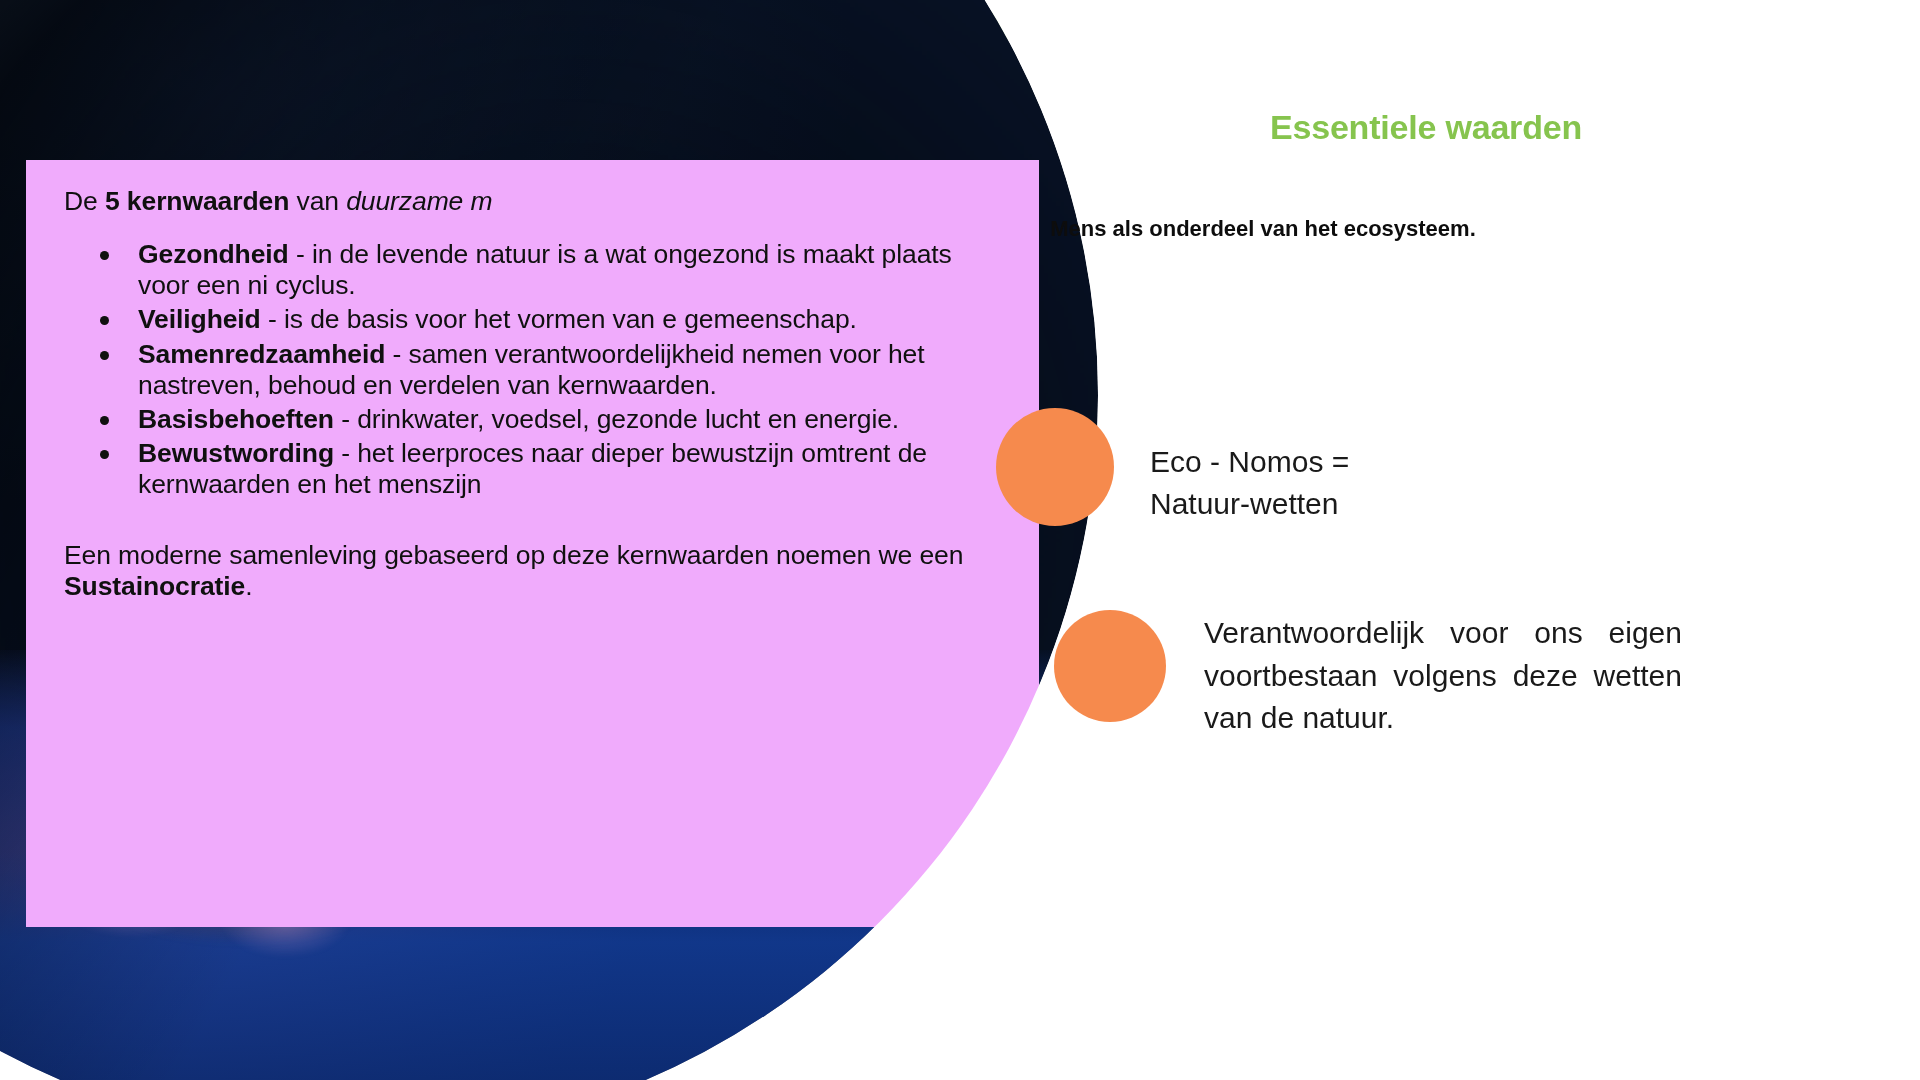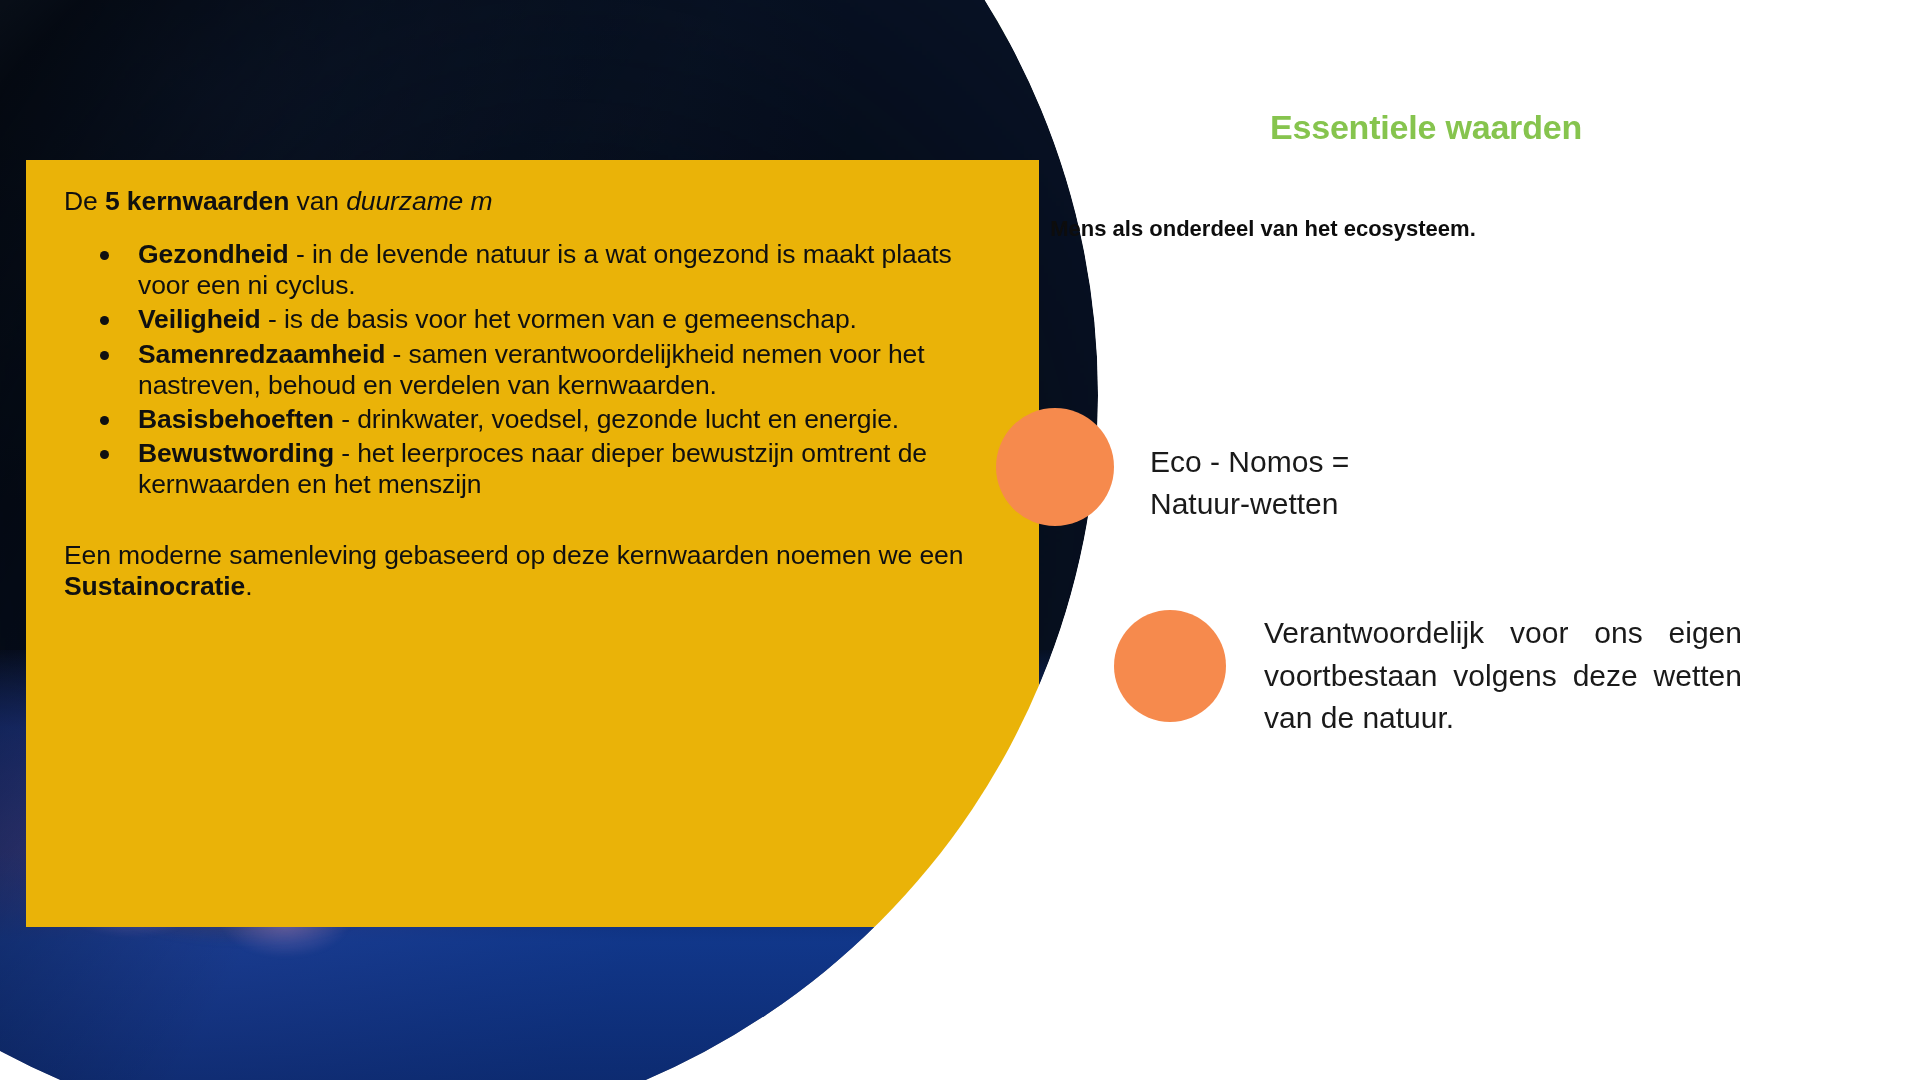--- a/index.html
+++ b/index.html
@@ -85,21 +85,21 @@
     filter:blur(3px);
   }
   .earth-terminator{
     position:absolute;inset:0;
     background:linear-gradient(118deg, rgba(0,0,0,0.72) 0%, rgba(0,0,0,0.30) 22%, rgba(0,0,0,0) 45%);
   }
 
   
   .cyan-card{
     position:absolute;left:26px;top:160px;width:1013px;height:767px;
-    background:#eab308;
+    background:#f0abfc;
     color:#101010;
     box-sizing:border-box;
     padding:26px 34px 18px 38px;
     font-family:"Liberation Sans", sans-serif;
     font-size:26.5px;
     line-height:1.175;
     letter-spacing:-0.1px;
   }
   .cyan-card .intro{margin:0 0 22px 0;}
   .cyan-card ul{list-style:none;margin:12px;padding:0;}
@@ -146,21 +146,21 @@
   }
   .bullet .btext{
     color:#1a1a1a;font-size:30px;line-height:1.42;
     font-family:"Liberation Sans", sans-serif;font-weight:normal;
   }
 
   #bullet-1{left:996px;top:408px;width:420px;align-items:flex-end;}
   #bullet-1 .blob{width:118px;height:118px;margin-right:36px;}
   #bullet-1 .btext{padding-top:6px;}
 
-  #bullet-2{left:1114px;top:610px;width:650px;}
+  #bullet-2{left:1054px;top:610px;width:650px;}
   #bullet-2 .blob{width:112px;height:112px;margin-right:38px;}
   #bullet-2 .btext{text-align:justify;width:478px;padding-top:2px;}
 </style>
 </head>
 <body>
 
 <div id="slide">
 
   <div class="right-bar"></div>
 

